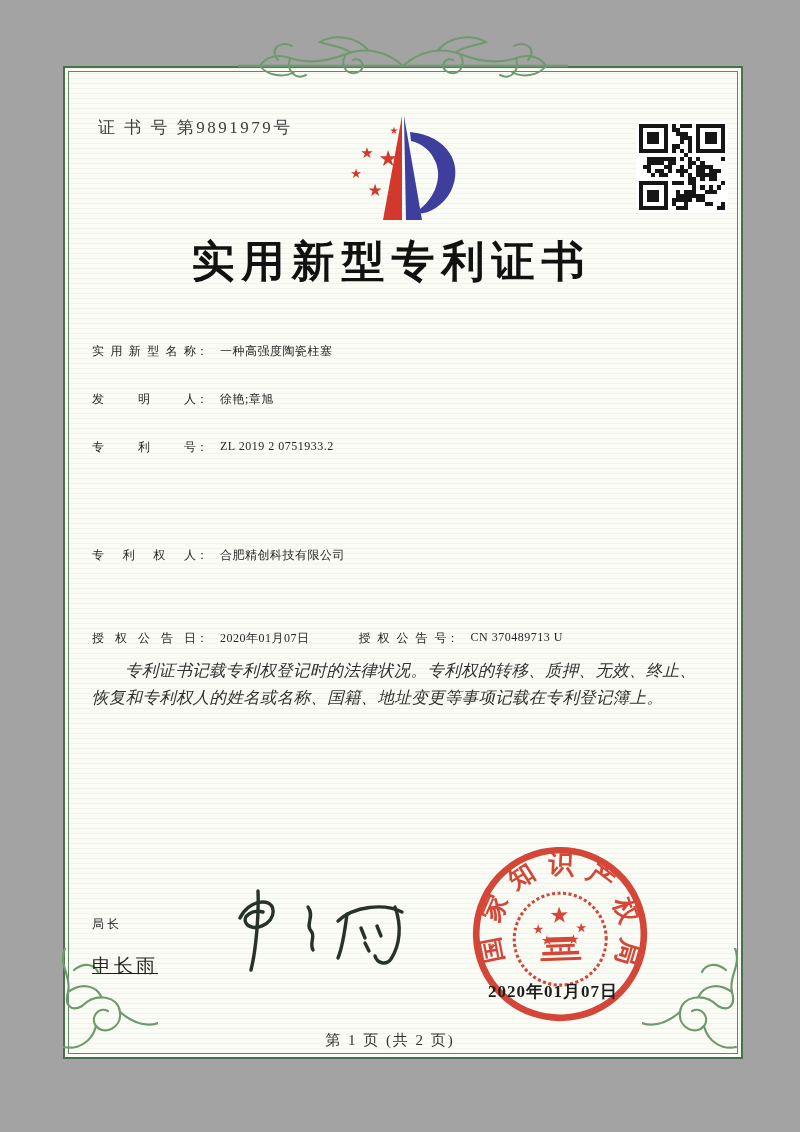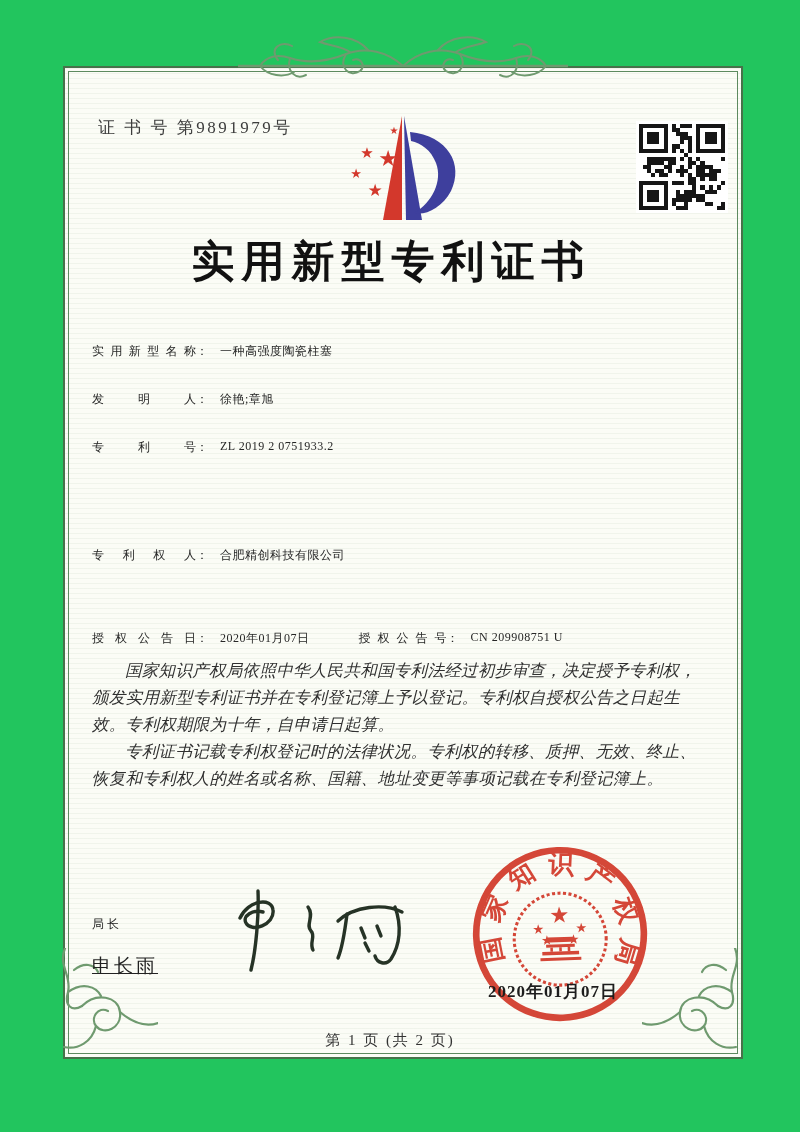--- a/index.html
+++ b/index.html
@@ -1,18 +1,18 @@
 <!DOCTYPE html>
 <html><head>
 <meta charset="utf-8">
 <style>
   html,body{margin:0;padding:0;background:#e8e8e8;}
   .page{
     position:relative;width:800px;height:1132px;margin:0 auto;
-    background:#22c55e;overflow:hidden;
+    background:#a3a3a3;overflow:hidden;
     font-family:"Liberation Serif","DejaVu Serif",serif;color:#2b2b2b;
   }
   
   .frame{
     position:absolute;left:63px;top:66px;width:680px;height:993px;
     border:2.5px solid #47724a;
     background:
       repeating-linear-gradient(180deg, rgba(128,164,126,0.09) 0 1px, rgba(255,255,255,0) 1px 5px),
       #fbfcf6;
     box-sizing:border-box;
@@ -594,26 +594,25 @@
   </div>
   <div class="abs frow" style="top:547px">
     <span class="flabel">专利权人</span><span class="fcolon">：</span>
     <span class="fvalue">合肥精创科技有限公司</span>
   </div>
   <div class="abs frow" style="top:630px">
     <span class="flabel">授权公告日</span><span class="fcolon">：</span>
     <span class="fvalue">2020年01月07日</span>
     <span class="grant-group2">
       <span class="flabel" style="width:88px">授权公告号</span><span class="fcolon">：</span>
-      <span class="fvalue">CN 209908751 U</span>
+      <span class="fvalue">CN 370489713 U</span>
     </span>
   </div>
 
   <div class="abs paras">
-    <p>国家知识产权局依照中华人民共和国专利法经过初步审查，决定授予专利权，颁发实用新型专利证书并在专利登记簿上予以登记。专利权自授权公告之日起生效。专利权期限为十年，自申请日起算。</p>
     <p>专利证书记载专利权登记时的法律状况。专利权的转移、质押、无效、终止、恢复和专利权人的姓名或名称、国籍、地址变更等事项记载在专利登记簿上。</p>
   </div>
 
   <div class="abs officer-title">局长</div>
   <div class="abs officer-name">申长雨</div>
 
   <svg class="abs sig" width="210" height="100" viewBox="0 0 210 100" fill="none" stroke="#263326" stroke-width="3.4" stroke-linecap="round">
     <path d="M22,38 C30,20 54,17 55,30 C57,45 33,53 28,43 C24,36 35,29 45,32"></path>
     <path d="M40,11 C41,35 38,70 33,90"></path>
     <path d="M90,27 C97,36 87,45 93,51 C98,56 91,63 95,70"></path>

